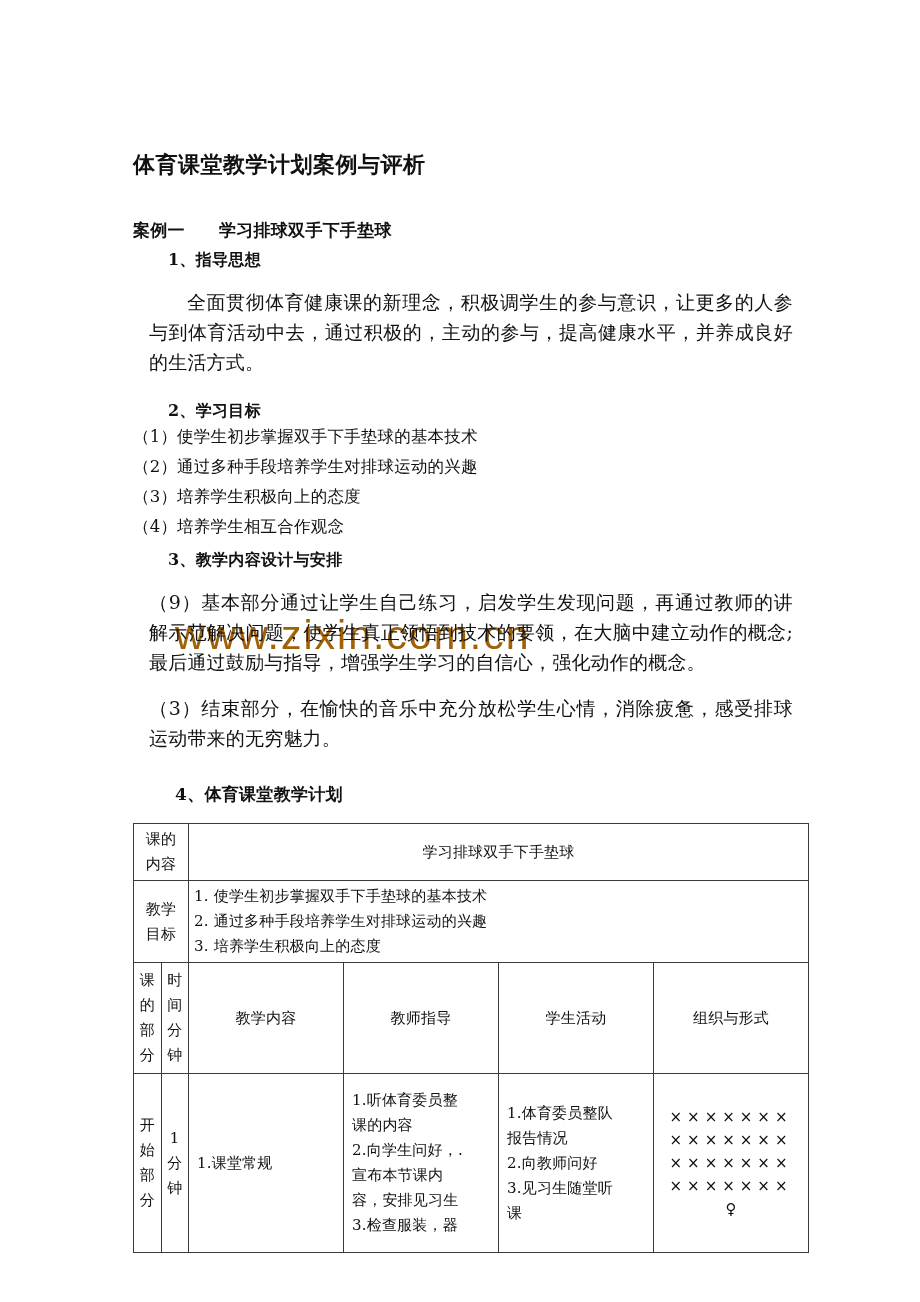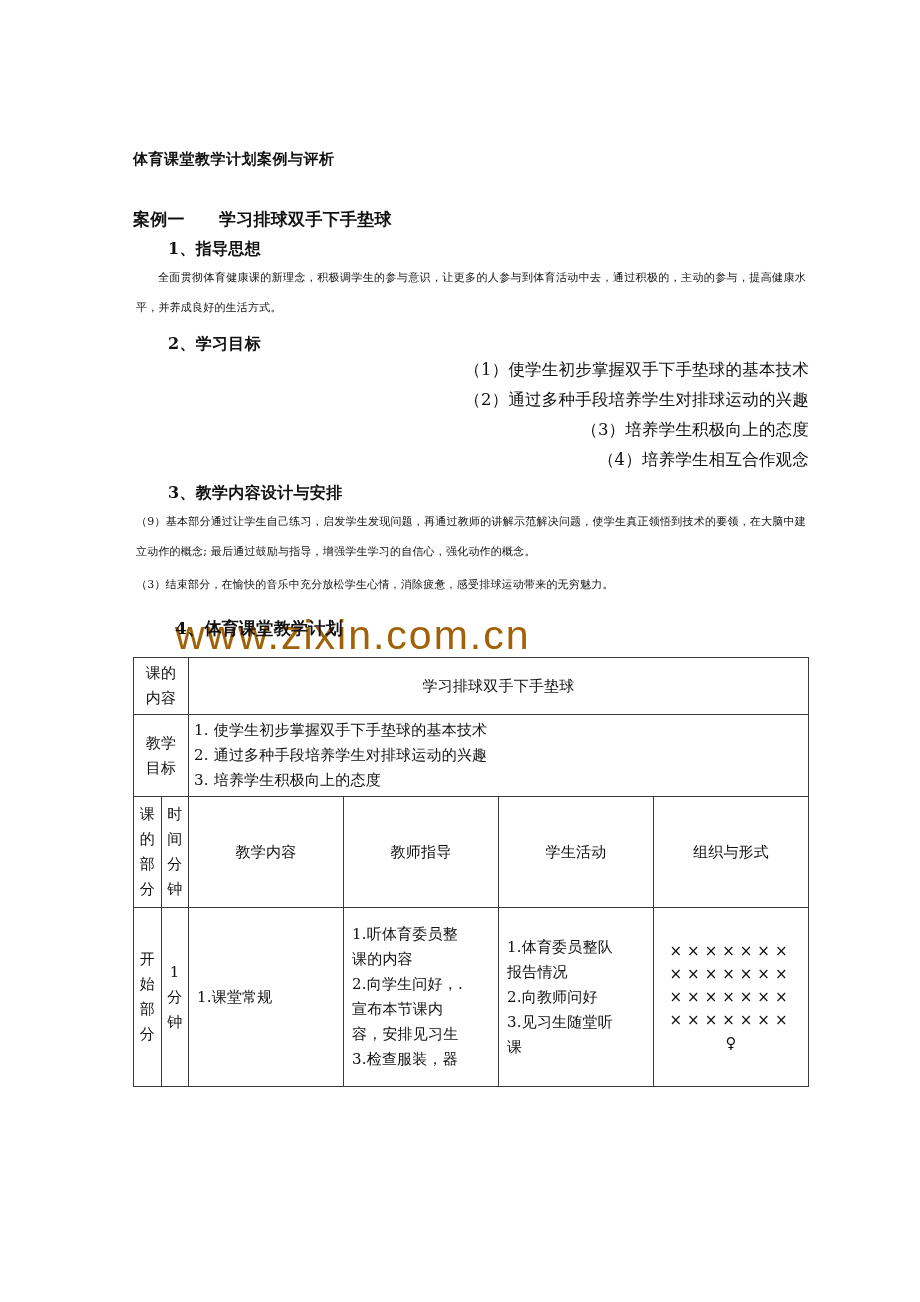--- a/index.html
+++ b/index.html
@@ -42,21 +42,21 @@
     user-select: none;
   }
 
   .layer {
     position: relative;
     z-index: 2;
   }
 
   
   .doc-title {
-    font-size: 15px;
+    font-size: 22px;
     font-weight: bold;
     letter-spacing: 0.5px;
     margin: 0;
     padding-top: 150px;
   }
 
   .case-title {
     font-size: 17px;
     font-weight: bold;
     margin: 0;
@@ -73,39 +73,38 @@
     padding-left: 35px;
     letter-spacing: 0.3px;
   }
   .sec-head.big {
     font-size: 17px;
     padding-top: 14px;
     padding-left: 42px;
   }
 
   p.para {
-    font-size: 11px;
+    font-size: 19px;
     line-height: 30px;
-    margin: 3px;
+    margin: 16px;
     text-align: justify;
     text-justify: inter-ideograph;
     letter-spacing: 0.2px;
   }
   p.para.indent { text-indent: 2em; }
 
   ul.goals {
     list-style: none;
     margin: 0;
     padding: 0;
   }
   ul.goals li {
     font-size: 16.5px;
     line-height: 30px;
     letter-spacing: 0.2px;
-    text-align: right;
   }
 
   
   table.plan {
     border-collapse: collapse;
     width: 676px;
     margin-top: 17px;
     table-layout: fixed;
   }
   table.plan td {

